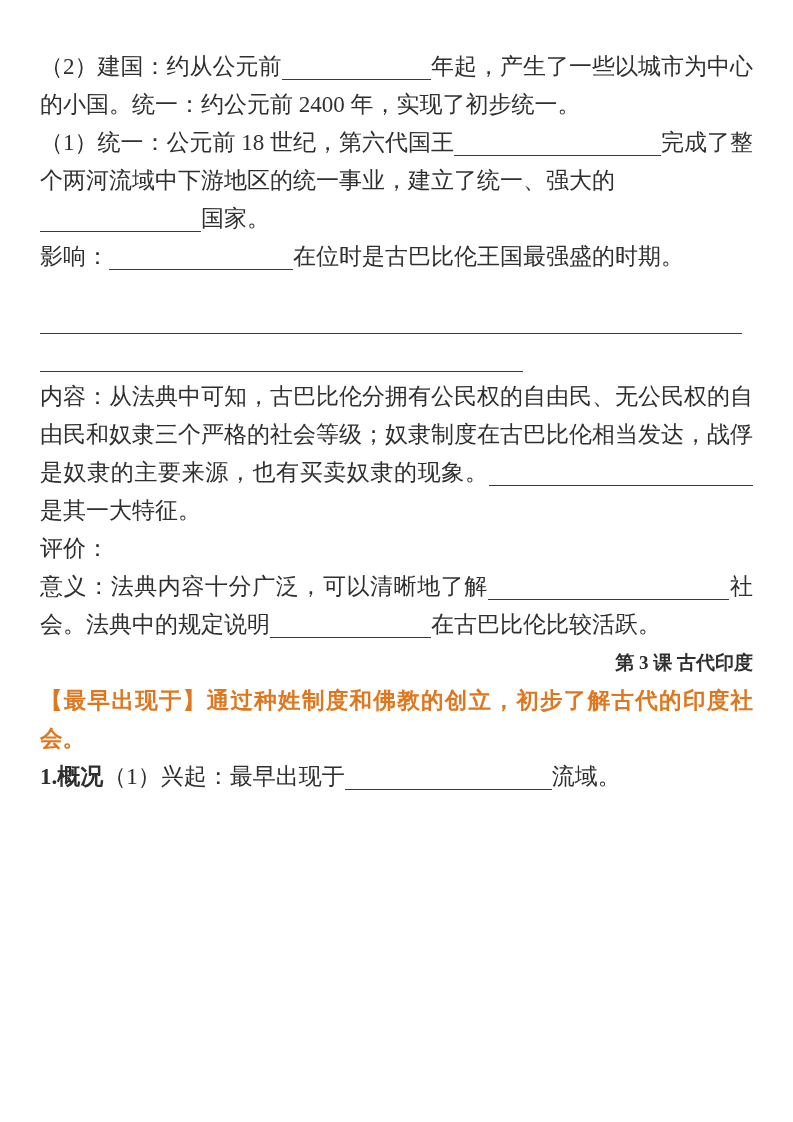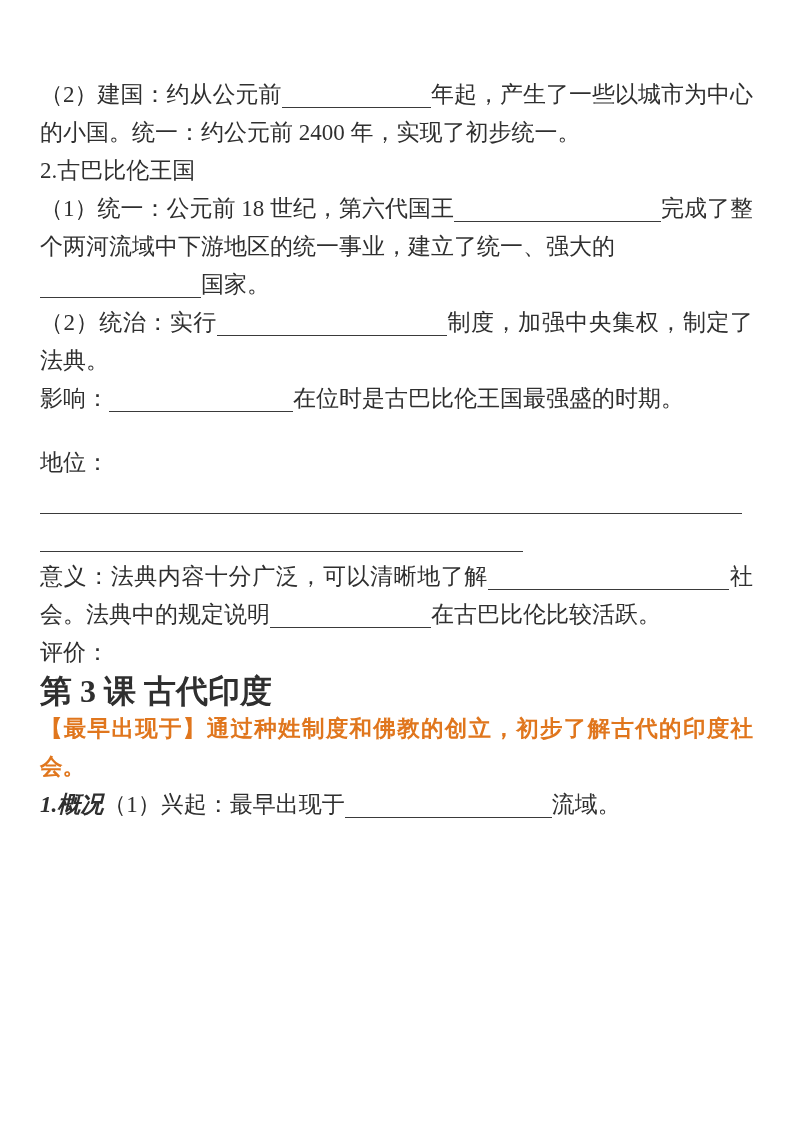--- a/index.html
+++ b/index.html
@@ -5,68 +5,66 @@
   html, body { margin: 0; padding: 0; }
   body {
     width: 793px;
     height: 1122px;
     background: #ffffff;
     font-family: "Liberation Serif", "DejaVu Serif", serif;
     color: #2f2f2f;
     overflow: hidden;
   }
   .doc {
-    padding: 76px 40px 0 40px;
+    padding: 48px 40px 0 40px;
     font-size: 23px;
     line-height: 38px;
     text-align: justify;
   }
   .doc p { margin: 0; }
   .blank {
     color: transparent;
     border-bottom: 1.6px solid #3a3a3a;
     white-space: nowrap;
   }
-  .b { font-weight: bold; font-style: italic; }
+  .b { font-weight: bold; }
   .heading { font-weight: bold; font-size: 24px; }
-  .title { text-align: left; font-weight: bold; font-size: 32px; }
+  .title { text-align: right; font-weight: bold; font-size: 19px; }
   .standard { color: #e0761d; font-weight: bold; font-size: 22.5px; }
   .spacer { height: 26px; }
   .rule-row { margin-top: 10px; }
 </style>
 </head>
 <body>
 
 <div class="doc">
 
   <p><span>（2）建国：约从公元前</span><span class="blank">_____________</span><span>年起，产生了一些以城市为中心的小国。统一：约公元前 2400 年，实现了初步统一。</span></p>
 
-  <p><span>2.古巴比伦王国</span></p>
 
   <p><span>（1）统一：公元前 18 世纪，第六代国王</span><span class="blank">__________________</span><span>完成了整个两河流域中下游地区的统一事业，建立了统一、强大的</span></p>
 
   <p><span class="blank">______________</span><span>国家。</span></p>
 
-  <p><span>（2）统治：实行</span><span class="blank">____________________</span><span>制度，加强中央集权，制定了法典。</span></p>
 
   <p><span>影响：</span><span class="blank">________________</span><span>在位时是古巴比伦王国最强盛的时期。</span></p>
 
   <div class="spacer"></div>
 
 
-  <p><span>地位：</span></p>
 
   <p class="rule-row"><span class="blank">_____________________________________________________________</span></p>
 
   <p class="rule-row"><span class="blank">__________________________________________</span></p>
 
+  <p><span>内容：从法典中可知，古巴比伦分拥有公民权的自由民、无公民权的自由民和奴隶三个严格的社会等级；奴隶制度在古巴比伦相当发达，战俘是奴隶的主要来源，也有买卖奴隶的现象。</span><span class="blank">_______________________</span><span>是其一大特征。</span></p>
+
+  <p><span>评价：</span></p>
 
   <p><span>意义：法典内容十分广泛，可以清晰地了解</span><span class="blank">_____________________</span><span>社会。法典中的规定说明</span><span class="blank">______________</span><span>在古巴比伦比较活跃。</span></p>
-
-  <p><span>评价：</span></p>
 
   <p class="title"><span>第 3 课 古代印度</span></p>
 
   <p class="standard"><span>【最早出现于】通过种姓制度和佛教的创立，初步了解古代的印度社会。</span></p>
 
   <p><span class="b">1.概况</span><span>（1）兴起：最早出现于</span><span class="blank">__________________</span><span>流域。</span></p>
 
 
 </div>
 

